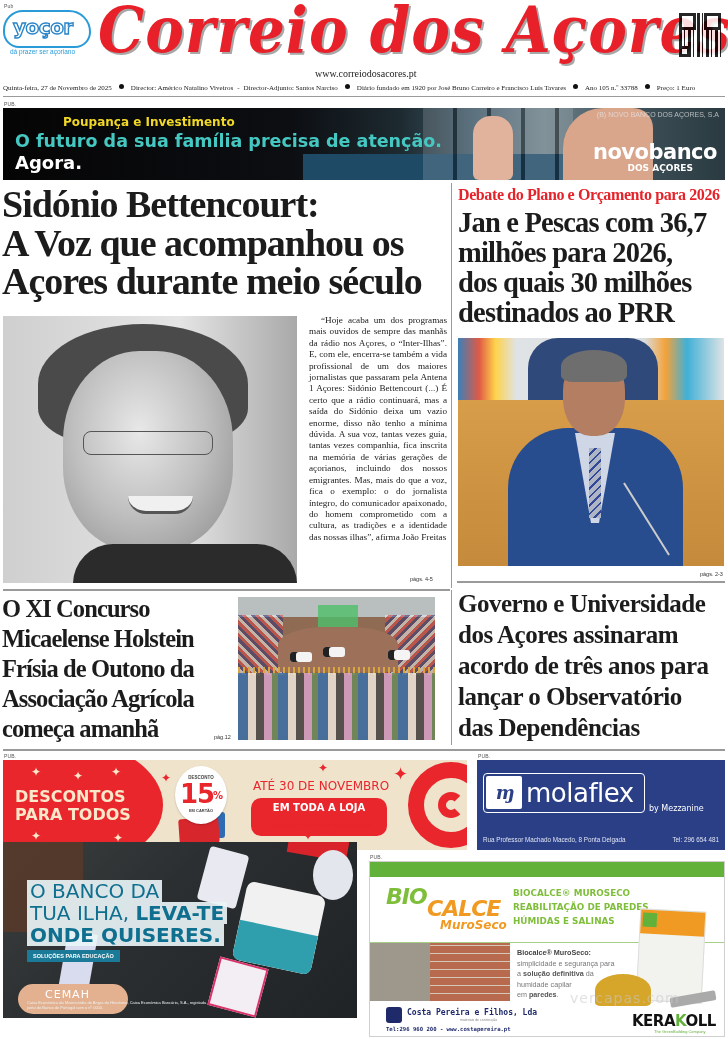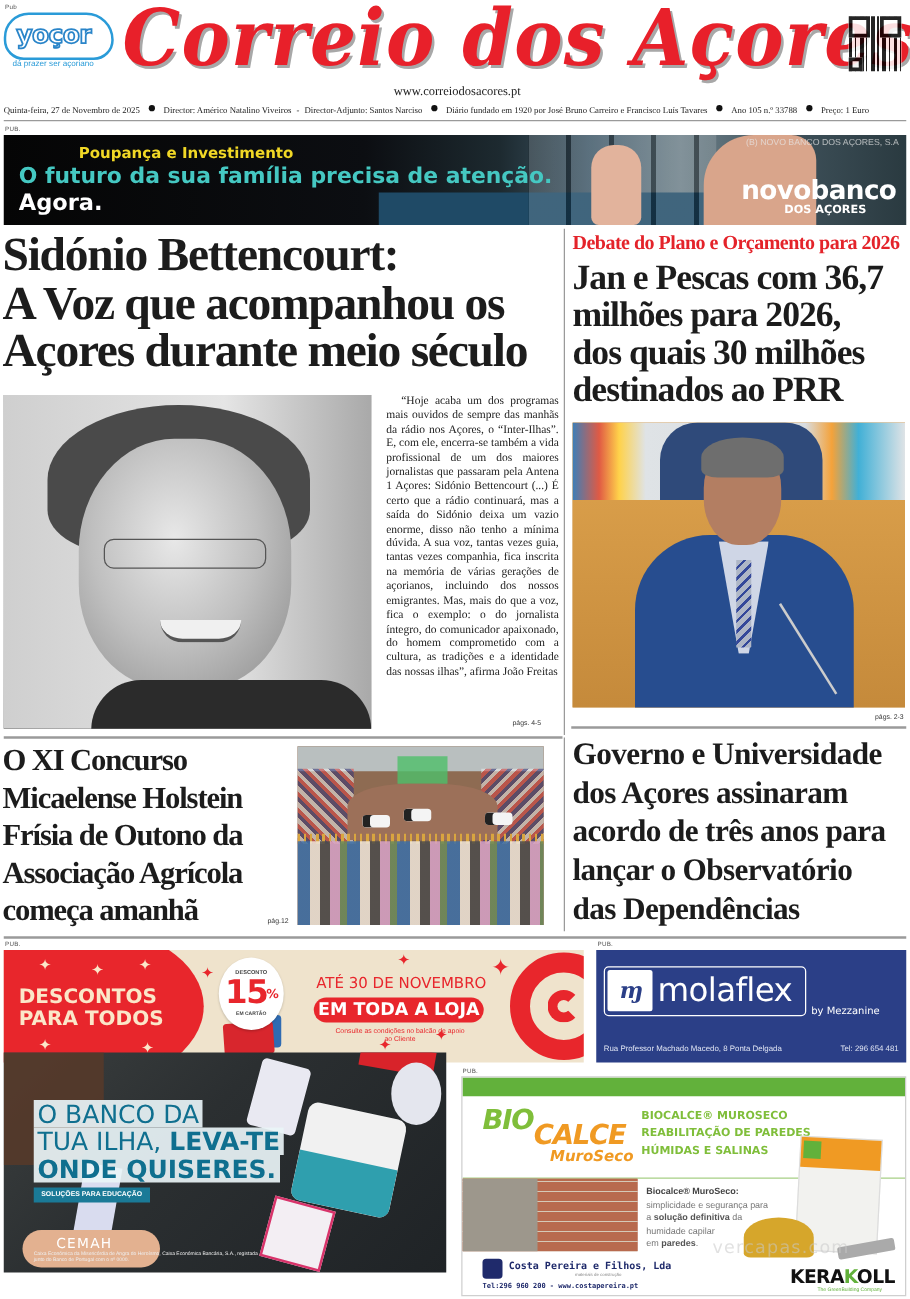--- a/index.html
+++ b/index.html
@@ -90,21 +90,21 @@
   .cont-left { position:absolute; left:-40px; top:-20px; width:200px; height:130px; background:#e8262c; border-radius:0 50% 50% 0; }
   .cont-desc { position:absolute; left:12px; top:28px; font-family:"DejaVu Sans", sans-serif; font-weight:bold; font-size:16px; line-height:18px; color:#fbe7c9; }
   .cont-badge { position:absolute; left:172px; top:6px; width:52px; height:58px; border-radius:50%; background:#fff; box-shadow: 0 1px 2px rgba(0,0,0,.2); }
   .cont-badge-top { position:absolute; left:0; width:100%; top:9px; text-align:center; font-family:"Liberation Sans", sans-serif; font-weight:bold; font-size:4.5px; color:#444; }
   .cont-pct { position:absolute; left:5px; top:13px; font-family:"DejaVu Sans", sans-serif; font-weight:bold; font-size:26px; color:#e8262c; letter-spacing:-1px; }
   .cont-pct-sym { position:absolute; left:38px; top:24px; font-family:"DejaVu Sans", sans-serif; font-weight:bold; font-size:10px; color:#e8262c; }
   .cont-badge-bot { position:absolute; left:0; width:100%; top:42px; text-align:center; font-family:"Liberation Sans", sans-serif; font-weight:bold; font-size:4px; color:#444; }
   .cont-card { position:absolute; left:176px; top:58px; width:40px; height:26px; background:#d8262d; border-radius:3px; transform: rotate(-4deg); }
   .cont-card2 { position:absolute; left:186px; top:52px; width:36px; height:26px; background:#2f6bb2; border-radius:3px; }
   .cont-until { position:absolute; left:250px; top:19px; font-family:"DejaVu Sans", sans-serif; font-weight:normal; font-size:12px; color:#e8262c; white-space:nowrap; }
-  .cont-pill { position:absolute; left:248px; top:38px; width:136px; height:20px; background:#e8262c; border-radius:10px; color:#fff; text-align:center; font-family:"DejaVu Sans", sans-serif; font-weight:bold; font-size:14px; line-height:20px; }
+  .cont-pill { position:absolute; left:248px; top:38px; width:136px; height:38px; background:#e8262c; border-radius:10px; color:#fff; text-align:center; font-family:"DejaVu Sans", sans-serif; font-weight:bold; font-size:10px; line-height:20px; }
   .cont-note { position:absolute; left:262px; top:62px; width:110px; text-align:center; font-family:"Liberation Sans", sans-serif; font-size:5.5px; line-height:7px; color:#e8262c; }
   .cont-logo { position:absolute; left:405px; top:2px; width:86px; height:86px; border-radius:50%; border:16px solid #e8262c; }
   .cont-logo-inner { position:absolute; left:14px; top:14px; width:26px; height:26px; border-radius:50%; border:8px solid #e8262c; border-right-color: transparent; }
   .spark { position:absolute; color:#e8262c; font-size:12px; line-height:12px; }
   .spark.w { color:#fbe7c9; }
 
   
   .mola-ad { left: 477px; top: 760px; width: 248px; height: 90px; background:#2b3f87; }
   .mola-box { position:absolute; left:6px; top:13px; width:162px; height:40px; border:1.5px solid #fff; border-radius:4px; }
   .mola-icon { position:absolute; left:2px; top:2px; width:36px; height:33px; background:#fff; border-radius:2px; color:#2b3f87; font-family:"DejaVu Serif", serif; font-style:italic; font-weight:bold; font-size:18px; line-height:33px; text-align:center; letter-spacing:-2px; }

